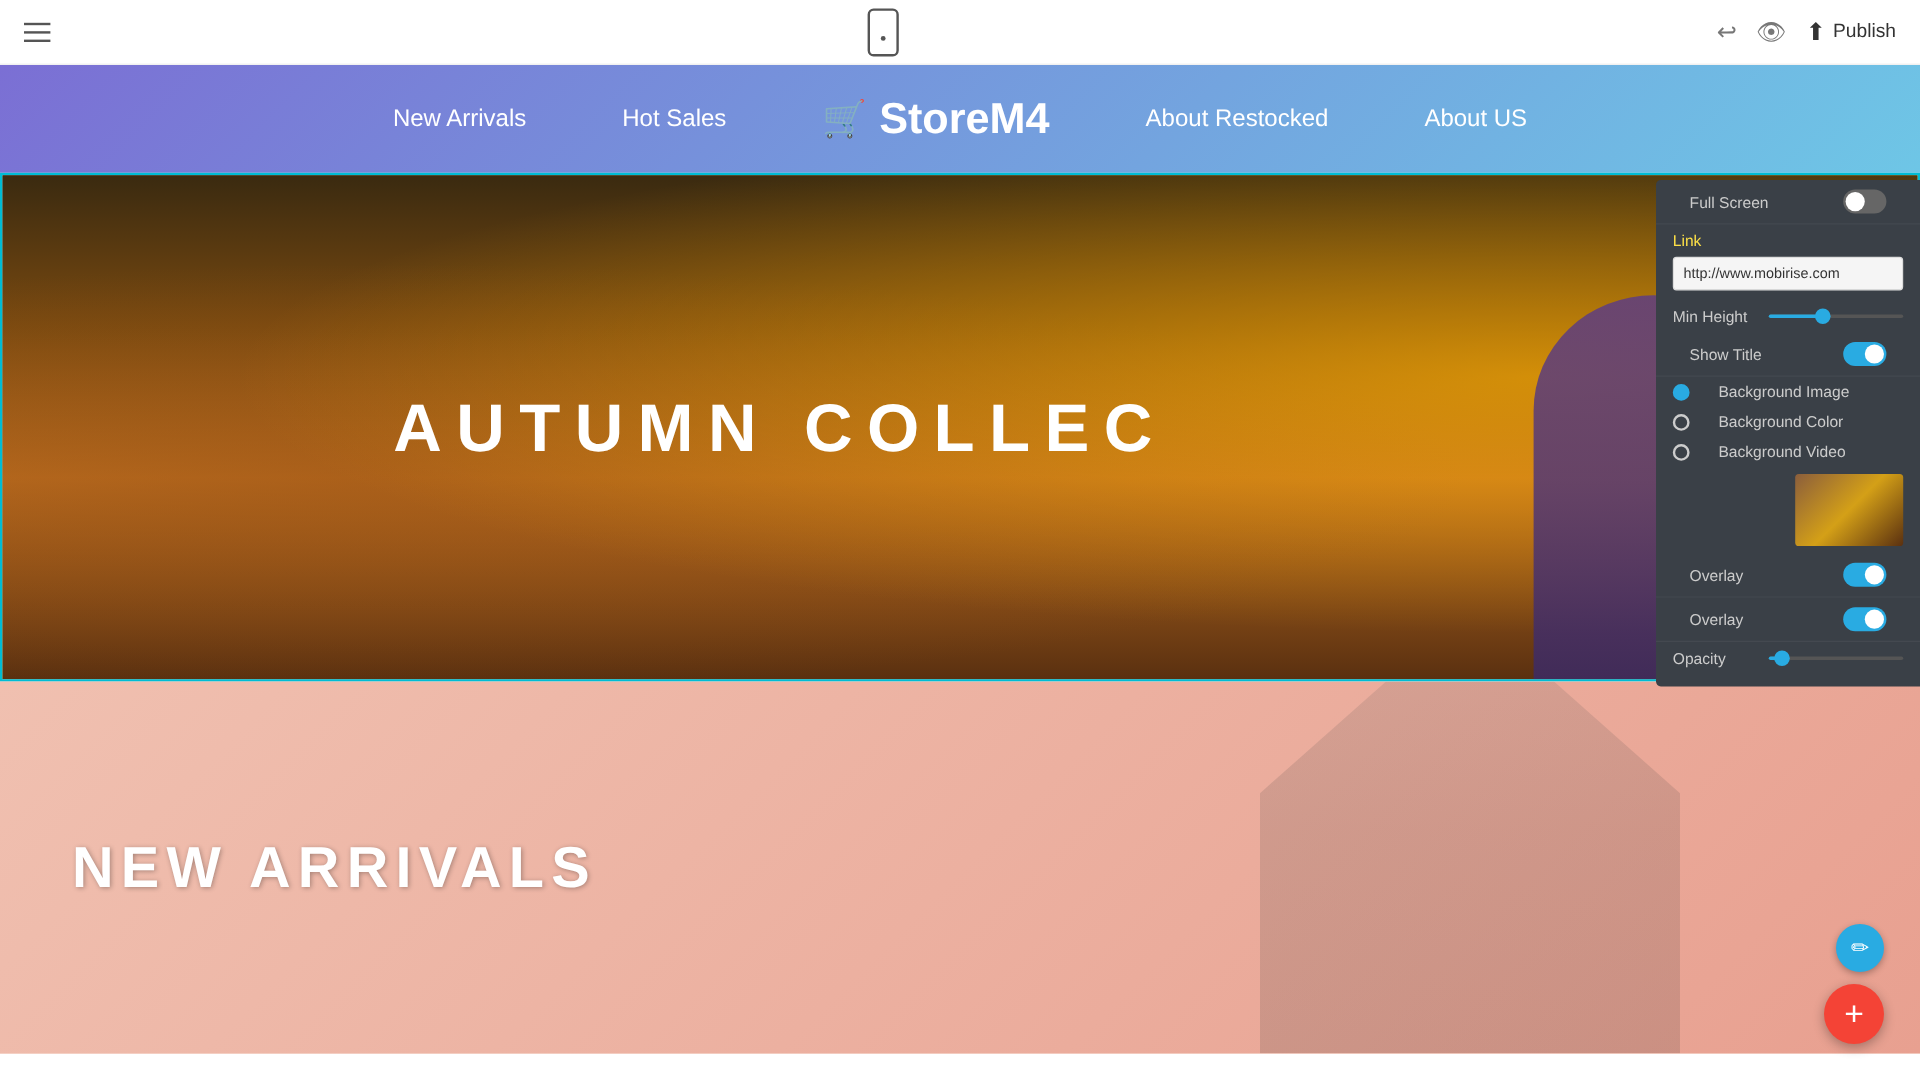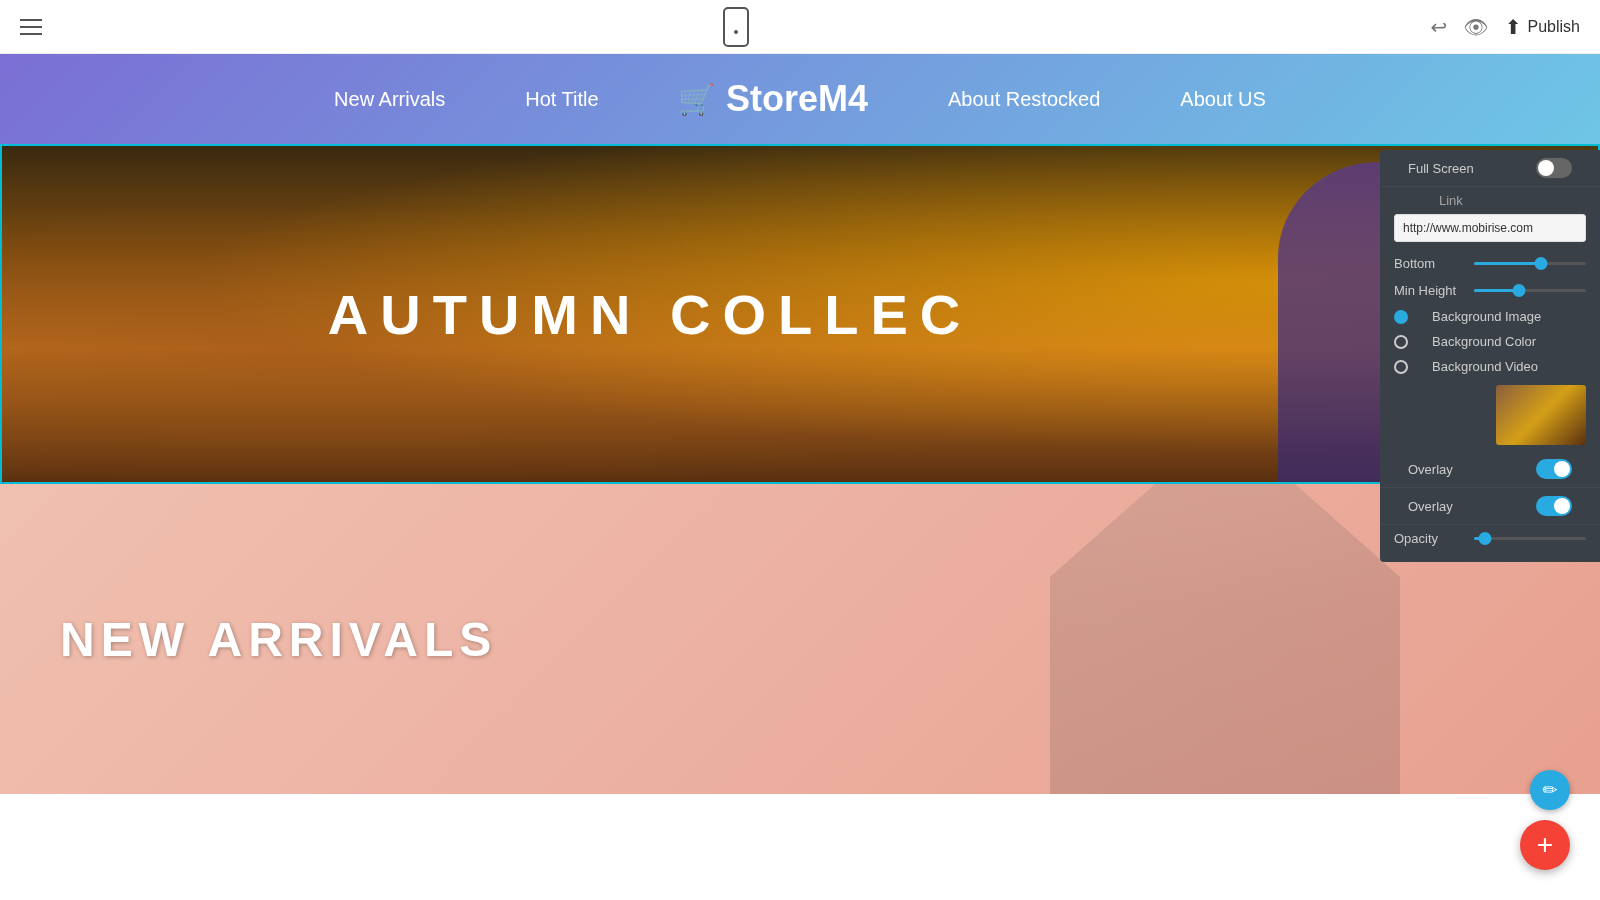--- a/index.html
+++ b/index.html
@@ -68,21 +68,21 @@
     }
     #navbar .logo-area {
       display: flex; align-items: center; gap: 10px;
     }
     #navbar .logo-icon { font-size: 30px; color: #ff6b6b; }
     #navbar .logo-text { color: #fff; font-size: 36px; font-weight: bold; }
 
     
     #hero-section {
       position: relative;
-      height: 340px;
+      height: 424px;
       background: linear-gradient(rgba(30,20,10,0.3), rgba(30,20,10,0.3)),
                   linear-gradient(to bottom right, #8B5E3C, #D4A017, #5C4A00);
       background-size: cover;
       display: flex;
       align-items: center;
       justify-content: center;
       overflow: hidden;
       border: 2px solid #00bcd4;
     }
     
@@ -221,21 +221,21 @@
       border: 1px solid #ddd;
       border-radius: 3px;
       padding: 6px 8px;
       font-size: 12px;
       color: #333;
       margin: 2px 0;
     }
     .link-row {
       padding: 6px 14px;
     }
-    .link-label { font-size: 13px; color: #a3a3a3; margin-bottom: 4px; margin-left: 45px; }
+    .link-label { font-size: 13px; color: #fde047; margin-bottom: 4px; }
 
     
     .slider-row {
       display: flex; align-items: center;
       justify-content: space-between;
       padding: 6px 14px;
     }
     .slider-label { font-size: 13px; color: #ccc; min-width: 70px; }
     .slider-track {
       flex: 1;
@@ -347,21 +347,21 @@
       <span class="cloud-icon">⬆</span>
       <span>Publish</span>
     </button>
   </div>
 </div>
 
 <div id="main-content">
 
   <div id="navbar">
     <span class="nav-item">New Arrivals</span>
-    <span class="nav-item">Hot Title</span>
+    <span class="nav-item">Hot Sales</span>
     <div class="logo-area">
       <span class="logo-icon">🛒</span>
       <span class="logo-text">StoreM4</span>
     </div>
     <span class="nav-item">About Restocked</span>
     <span class="nav-item">About US</span>
   </div>
 
   <div id="hero-section">
     <div id="hero-bg"></div>
@@ -394,36 +394,36 @@
       <div class="toggle-thumb left"></div>
     </div>
   </div>
 
   <div class="link-row">
     <div class="link-label">Link</div>
     <input class="link-input" type="text" value="http://www.mobirise.com" style="">
   </div>
 
 
-  <div class="slider-row">
-    <span class="slider-label">Bottom</span>
-    <div class="slider-track">
-      <div class="slider-fill" style="width:60%;"></div>
-      <div class="slider-thumb" style="left:60%;"></div>
-    </div>
-  </div>
 
   <div class="slider-row">
     <span class="slider-label">Min Height</span>
     <div class="slider-track">
       <div class="slider-fill" style="width:40%;"></div>
       <div class="slider-thumb" style="left:40%;"></div>
     </div>
   </div>
 
+  <div class="panel-row">
+    <span class="panel-row-label">Show Title</span>
+    <div class="toggle">
+      <div class="toggle-track on"></div>
+      <div class="toggle-thumb right"></div>
+    </div>
+  </div>
 
   <div class="radio-row">
     <div class="radio-circle icon-dot"></div>
     <span class="radio-label">Background Image</span>
   </div>
 
   <div class="radio-row">
     <div class="radio-circle"></div>
     <span class="radio-label">Background Color</span>
   </div>

